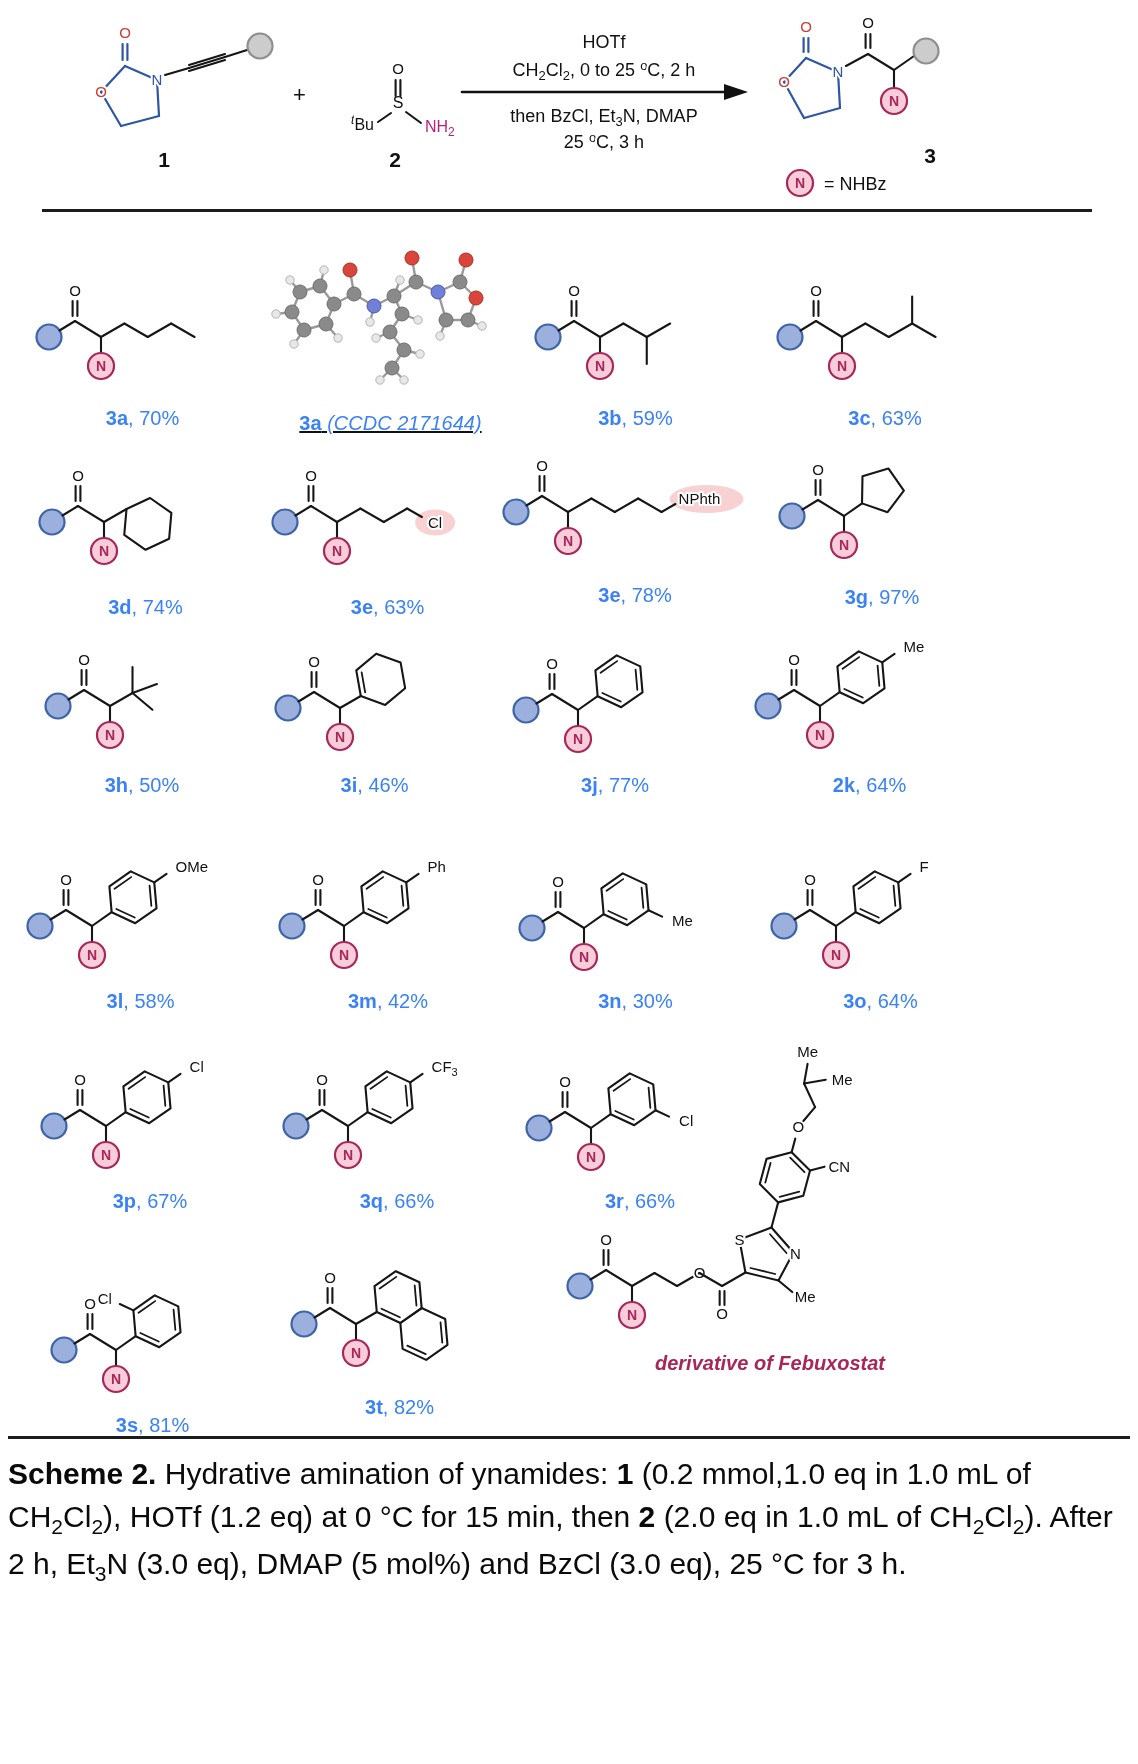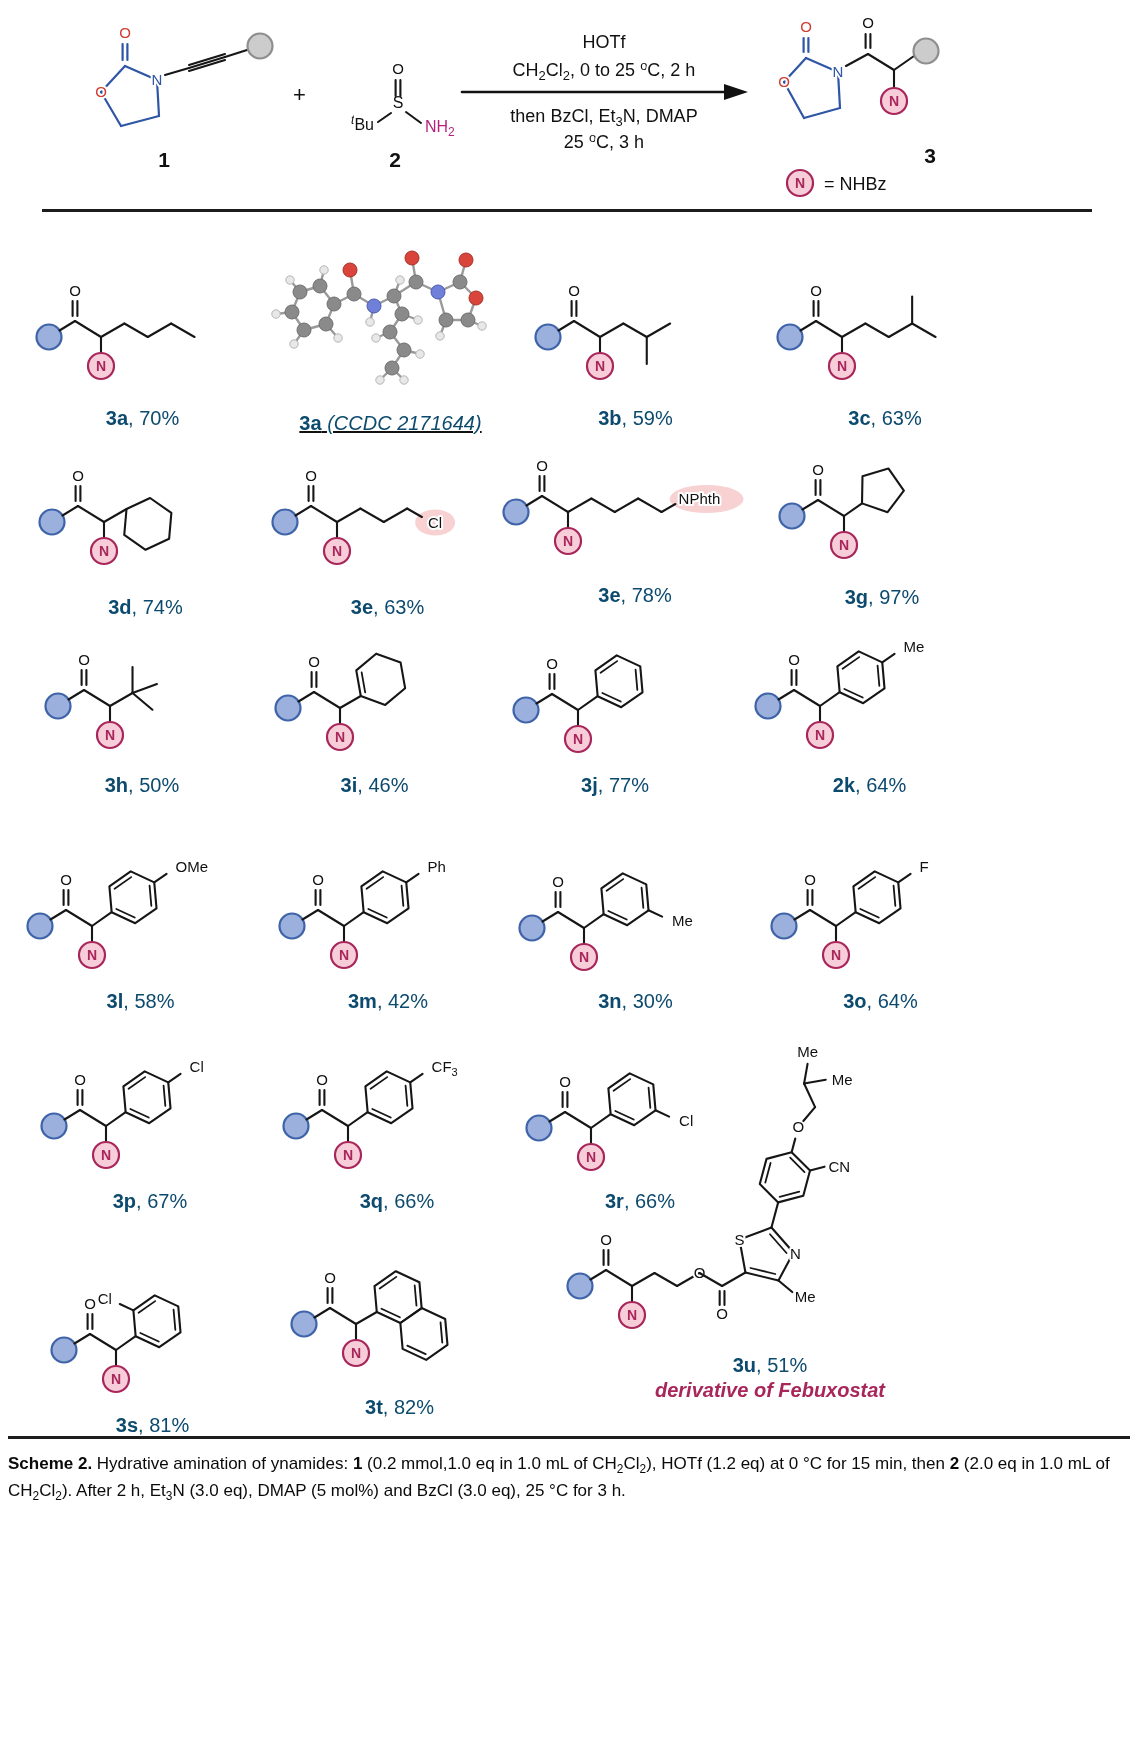--- a/index.html
+++ b/index.html
@@ -6,25 +6,25 @@
   html,body{background:#fff}
   .page{position:relative;width:1138px;height:1764px;background:#fff;
         font-family:"Liberation Sans","DejaVu Sans",sans-serif;color:#111;overflow:hidden}
   #header{position:absolute;left:0;top:0;width:1138px;height:215px}
   .num{position:absolute;font-size:21px;font-weight:bold;text-align:center}
   .plus{position:absolute;font-size:22px}
   .rule{position:absolute;background:#1c1c1c}
   #grid{position:absolute;left:0;top:0;width:1138px;height:1764px}
   .cell{position:absolute;text-align:center}
   .cell svg{display:block;margin:0 auto}
-  .plabel{font-size:20px;color:#0c4a6e;margin-top:4px;white-space:nowrap}
+  .plabel{font-size:20px;color:#3b82f6;margin-top:4px;white-space:nowrap}
   .plabel b{font-weight:bold}
   .plabel i{font-style:italic}
   .feb{font-size:20px;font-weight:bold;font-style:italic;margin-top:2px}
-  #caption{position:absolute;left:8px;top:1452px;width:1124px;font-size:17px;
+  #caption{position:absolute;left:8px;top:1452px;width:1124px;font-size:30px;
            line-height:1.44;color:#0a0a0a}
   #caption b{font-weight:bold}
   #caption sub{font-size:70%}
   svg text{font-family:"Liberation Sans","DejaVu Sans",sans-serif;
            paint-order:stroke;stroke:#fff;stroke-width:4px;stroke-linejoin:round}
   svg text.noh{stroke-width:0}
 </style>
 </head>
 <body>
 
@@ -613,21 +613,20 @@
           <text x="268.51087711894434" y="127.66027618376512" fill="#111" font-size="15" text-anchor="start">CN</text>
           <line x1="231.63721341375808" y1="108.15778554945268" x2="235.26068004519337" y2="94.63482398140573" stroke="#161616" stroke-width="2.1" stroke-linecap="round"></line>
           <text x="238.3665085864236" y="88.04371406593691" fill="#111" font-size="15" text-anchor="middle">O</text>
           <line x1="243.3665085864236" y1="77.04371406593691" x2="255.07898643827363" y2="63.12655854484348" stroke="#161616" stroke-width="2.1" stroke-linecap="round"></line>
           <line x1="255.07898643827363" y1="63.12655854484348" x2="244.09091163301545" y2="39.562556081890584" stroke="#161616" stroke-width="2.1" stroke-linecap="round"></line>
           <line x1="244.09091163301545" y1="39.562556081890584" x2="247.56387518635407" y2="19.866401021646425" stroke="#161616" stroke-width="2.1" stroke-linecap="round"></line>
           <text x="247.56387518635407" y="12.866401021646425" fill="#111" font-size="15" text-anchor="middle">Me</text>
           <line x1="244.09091163301545" y1="39.562556081890584" x2="265.756682199284" y2="35.742296173218115" stroke="#161616" stroke-width="2.1" stroke-linecap="round"></line>
           <text x="271.756682199284" y="40.742296173218115" fill="#111" font-size="15" text-anchor="start">Me</text>
         </svg>
-        <div class="plabel" style="width: 360px; margin-left: 30px;"><b>3u</b><span>, 51%</span></div>
         <div class="feb" style="color: rgb(168, 38, 90); width: 360px; margin-left: 30px;">derivative of Febuxostat</div>
       </div>
     </div>
 
   <div class="rule" style="left:8px;top:1436px;width:1122px;height:3px"></div>
 
   <div id="caption"><b>Scheme 2.</b><span> Hydrative amination of ynamides: </span><b>1</b><span> (0.2 mmol,1.0 eq in 1.0 mL of CH</span><sub>2</sub><span>Cl</span><sub>2</sub><span>), HOTf (1.2 eq) at 0 °C for 15 min, then </span><b>2</b><span> (2.0 eq in 1.0 mL of CH</span><sub>2</sub><span>Cl</span><sub>2</sub><span>). After 2 h, Et</span><sub>3</sub><span>N (3.0 eq), DMAP (5 mol%) and BzCl (3.0 eq), 25 °C for 3 h.</span></div>
 </div>
 
 </body></html>

